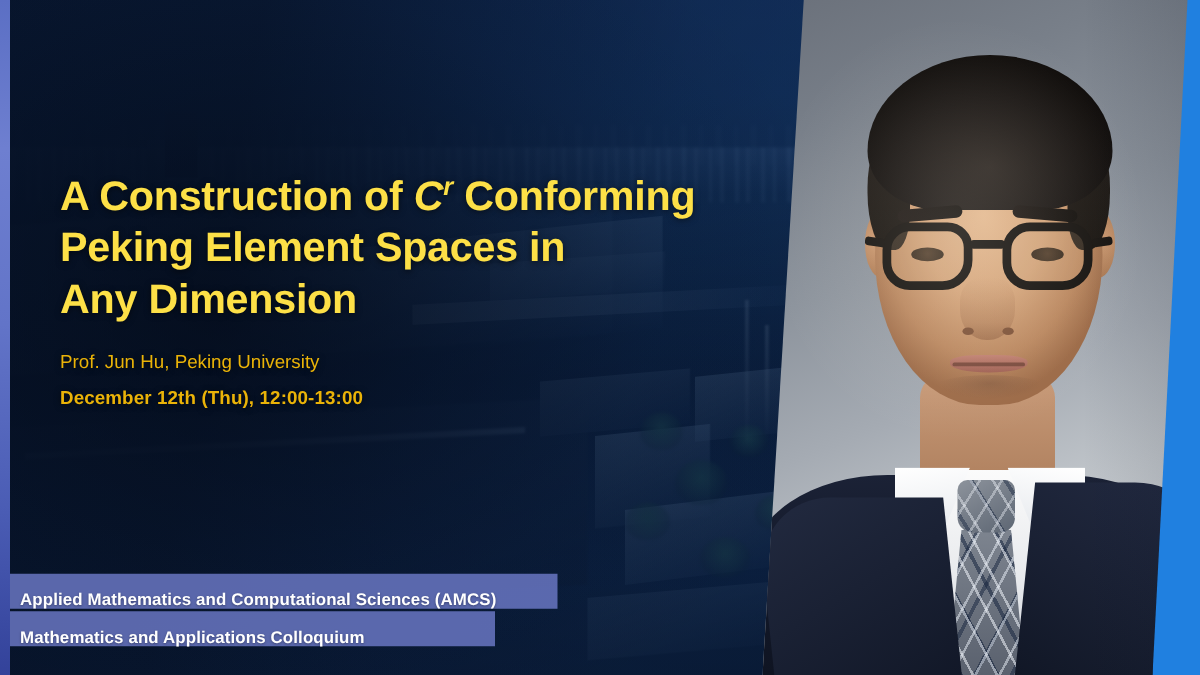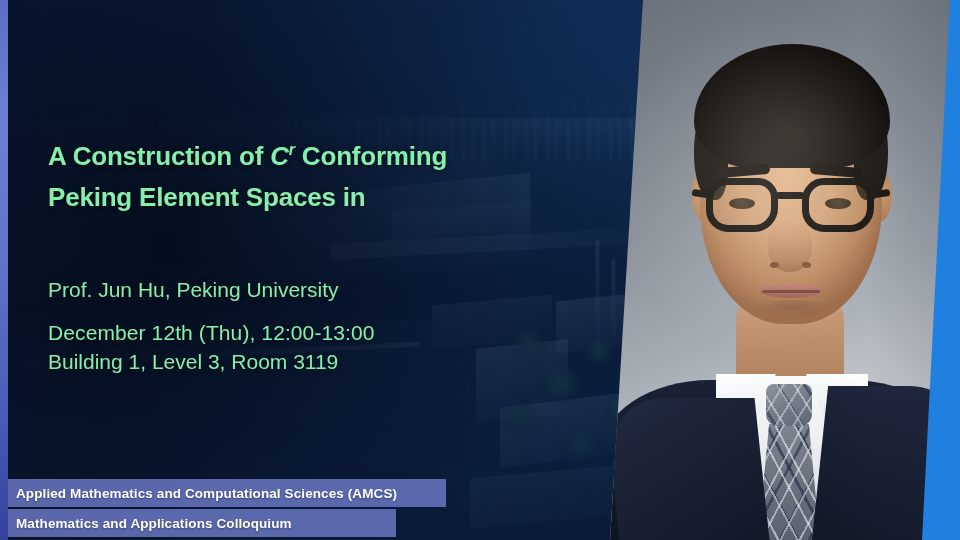--- a/index.html
+++ b/index.html
@@ -396,62 +396,61 @@
   
   .content {
     position: absolute; left: 0; top: 0;
     width: 660px; height: 540px;
     z-index: 7;
   }
   .title {
     position: absolute;
     left: 48px; top: 136px;
     width: 560px;
-    color: #86efac;
-    font-size: 26px;
+    color: #fde047;
+    font-size: 33px;
     font-weight: bold;
     line-height: 41px;
     letter-spacing: -.2px;
     text-shadow: 0 1px 5px rgba(0,0,0,.55);
   }
   .title .cr { font-style: italic; }
   .title .cr sup {
     font-size: .62em;
     font-style: italic;
     vertical-align: super;
     line-height: 0;
   }
   .meta {
     position: absolute;
     left: 48px; top: 275px;
     width: 560px;
-    color: #86efac;
-    font-size: 21px;
+    color: #eab308;
+    font-size: 15px;
     line-height: 29px;
     text-shadow: 0 1px 5px rgba(0,0,0,.60);
   }
-  .meta .bold { font-weight: normal; letter-spacing: .1px; margin-top: 14px; }
+  .meta .bold { font-weight: bold; letter-spacing: .1px; }
 
   
   .banner {
     position: absolute;
     left: 8px;
     height: 28px;
     background: rgba(108,122,200,.82);
     color: #ffffff;
     font-size: 13.5px;
     font-weight: bold;
     letter-spacing: .1px;
     display: flex;
-    align-items: center;
+    align-items: flex-end;
     padding-left: 8px;
     box-sizing: border-box;
     z-index: 8;
     text-shadow: 0 1px 2px rgba(0,0,0,.35);
-    margin-top: 20px;
   }
   .banner-1 { top: 459px; width: 438px; }
   .banner-2 { top: 489px; width: 388px; }
 </style>
 </head>
 <body>
 
 <div id="slide">
 
   <div class="bg-photo">
@@ -520,26 +519,25 @@
     <div class="mouth"></div>
     <div class="mouth-line"></div>
     <div class="portrait-light"></div>
   </div>
 
   <div class="blue-stripe"></div>
   <div class="edge-strip"></div>
 
   <div class="content">
 
-    <div class="title"><span>A Construction of </span><span class="cr"><span>C</span><sup>r</sup></span><span> Conforming</span><br><span>Peking Element Spaces in</span><br></div>
+    <div class="title"><span>A Construction of </span><span class="cr"><span>C</span><sup>r</sup></span><span> Conforming</span><br><span>Peking Element Spaces in</span><br><span>Any Dimension</span></div>
 
     <div class="meta">
       <div>Prof. Jun Hu, Peking University</div>
       <div class="bold">December 12th (Thu), 12:00-13:00</div>
-      <div>Building 1, Level 3, Room 3119</div>
     </div>
 
   </div>
 
   <div class="banner banner-1">
     <span>Applied Mathematics and Computational Sciences (AMCS)</span>
   </div>
   <div class="banner banner-2">
     <span>Mathematics and Applications Colloquium</span>
   </div>

